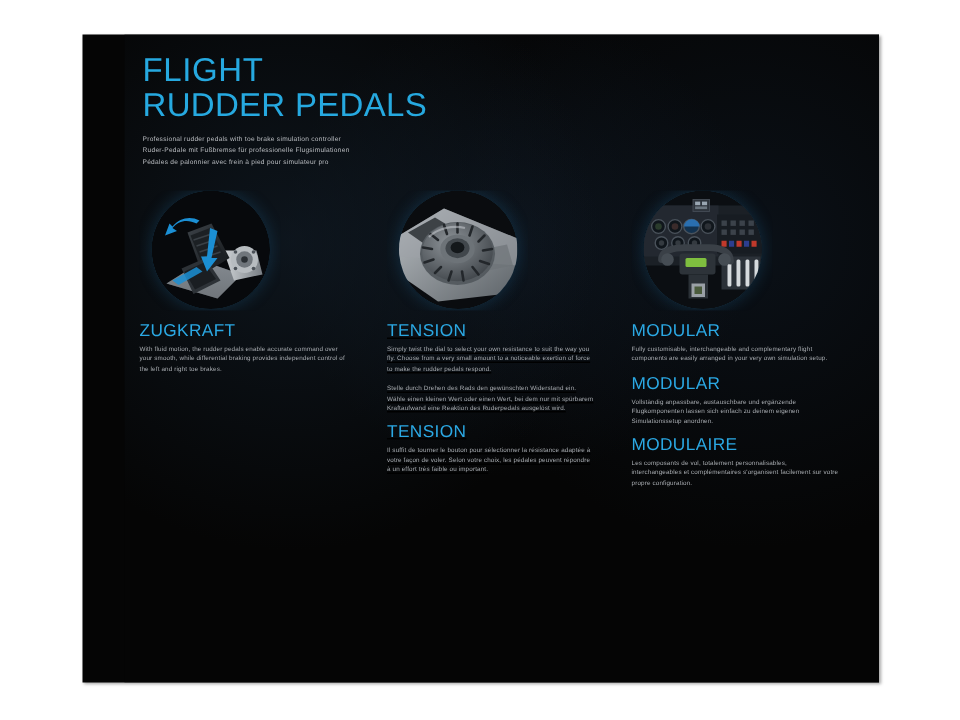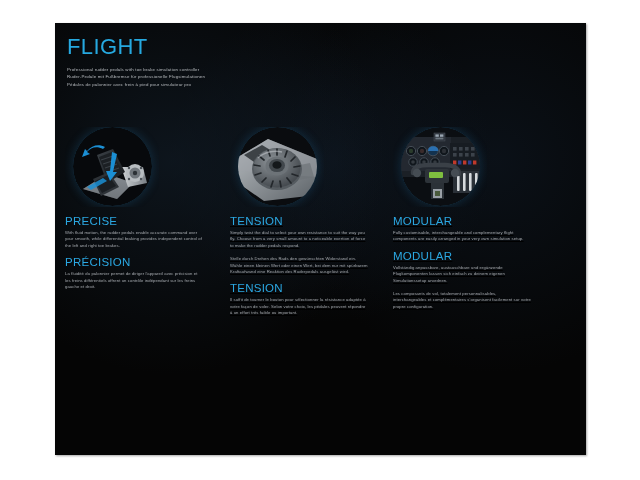--- a/index.html
+++ b/index.html
@@ -24,20 +24,21 @@
     overflow: hidden;
   }
   #panel-inner {
     position: absolute;
     inset: 0;
     background:
       radial-gradient(circle at 22% 32%, rgba(20,34,48,0.55) 0%, rgba(5,5,5,0) 42%),
       radial-gradient(circle at 52% 32%, rgba(18,30,44,0.5) 0%, rgba(5,5,5,0) 40%),
       radial-gradient(circle at 83% 32%, rgba(16,28,42,0.5) 0%, rgba(5,5,5,0) 40%),
       #050505;
+    margin-left: 28px;
   }
 
   
   .header {
     position: absolute;
     left: 12px;
     top: 12px;
     width: 420px;
   }
   .title-line {
@@ -71,21 +72,21 @@
     width: 531px;
     height: 260px;
   }
   .col {
     position: absolute;
     top: 0;
     width: 146px;
   }
   .col.c1 { left: 8px; }
   .col.c2 { left: 173px; text-decoration: underline; }
-  .col.c3 { left: 336px; text-decoration: underline; }
+  .col.c3 { left: 336px; }
 
   
   .photo {
     position: relative;
     width: 94px;
     height: 80px;
     margin: 0 auto 0 2px;
     overflow: hidden;
   }
   .circle-clip {
@@ -134,20 +135,21 @@
   .feat-block:last-child { margin-bottom: 0; }
 </style>
 </head>
 <body>
 
 <div id="panel">
   <div id="panel-inner">
 
     <div class="header">
       <div class="title-line">FLIGHT</div>
+      <div class="title-line l2">RUDDER PEDALS</div>
       <div class="subtitle">
         <div>Professional rudder pedals with toe brake simulation controller</div>
         <div>Ruder-Pedale mit Fußbremse für professionelle Flugsimulationen</div>
         <div>Pédales de palonnier avec frein à pied pour simulateur pro</div>
       </div>
     </div>
 
     <div class="columns">
 
       <div class="col c1">
@@ -201,26 +203,22 @@
               <path d="M30 22 C24 19 18 20 14 25 L17 27 L9 30 L12 22 L14 24 C19 18 26 17 32 20 Z" fill="#1b8fd4"></path>
 
               <path d="M14 60 L30 51 L34 54 L18 63 Z" fill="#1b8fd4" opacity=".85"></path>
             </svg>
           </div>
           <div class="circle-glow"></div>
         </div>
 
         <div class="feature">
           <div class="feat-block">
-            <div class="feat-head">PRECISE</div>
+            <div class="feat-head">ZUGKRAFT</div>
             <div class="feat-body">With fluid motion, the rudder pedals enable accurate command over your smooth, while differential braking provides independent control of the left and right toe brakes.</div>
-          </div>
-          <div class="feat-block">
-            <div class="feat-head">PRÉCISION</div>
-            <div class="feat-body">La fluidité du palonnier permet de diriger l'appareil avec précision et les freins différentiels offrent un contrôle indépendant sur les freins gauche et droit.</div>
           </div>
         </div>
       </div>
 
       <div class="col c2">
         <div class="photo">
           <div class="circle-clip">
             <svg width="79" height="79" viewBox="0 0 79 79">
               <defs>
                 <linearGradient id="g2a" x1="0" y1="0" x2="1" y2="1">
@@ -361,20 +359,21 @@
         <div class="feature">
           <div class="feat-block">
             <div class="feat-head">MODULAR</div>
             <div class="feat-body">Fully customisable, interchangeable and complementary flight components are easily arranged in your very own simulation setup.</div>
           </div>
           <div class="feat-block">
             <div class="feat-head">MODULAR</div>
             <div class="feat-body">Vollständig anpassbare, austauschbare und ergänzende Flugkomponenten lassen sich einfach zu deinem eigenen Simulationssetup anordnen.</div>
           </div>
           <div class="feat-block">
+            <div class="feat-head">MODULAIRE</div>
             <div class="feat-body">Les composants de vol, totalement personnalisables, interchangeables et complémentaires s'organisent facilement sur votre propre configuration.</div>
           </div>
         </div>
       </div>
 
     </div>
   </div>
 </div>
 
 </body></html>

